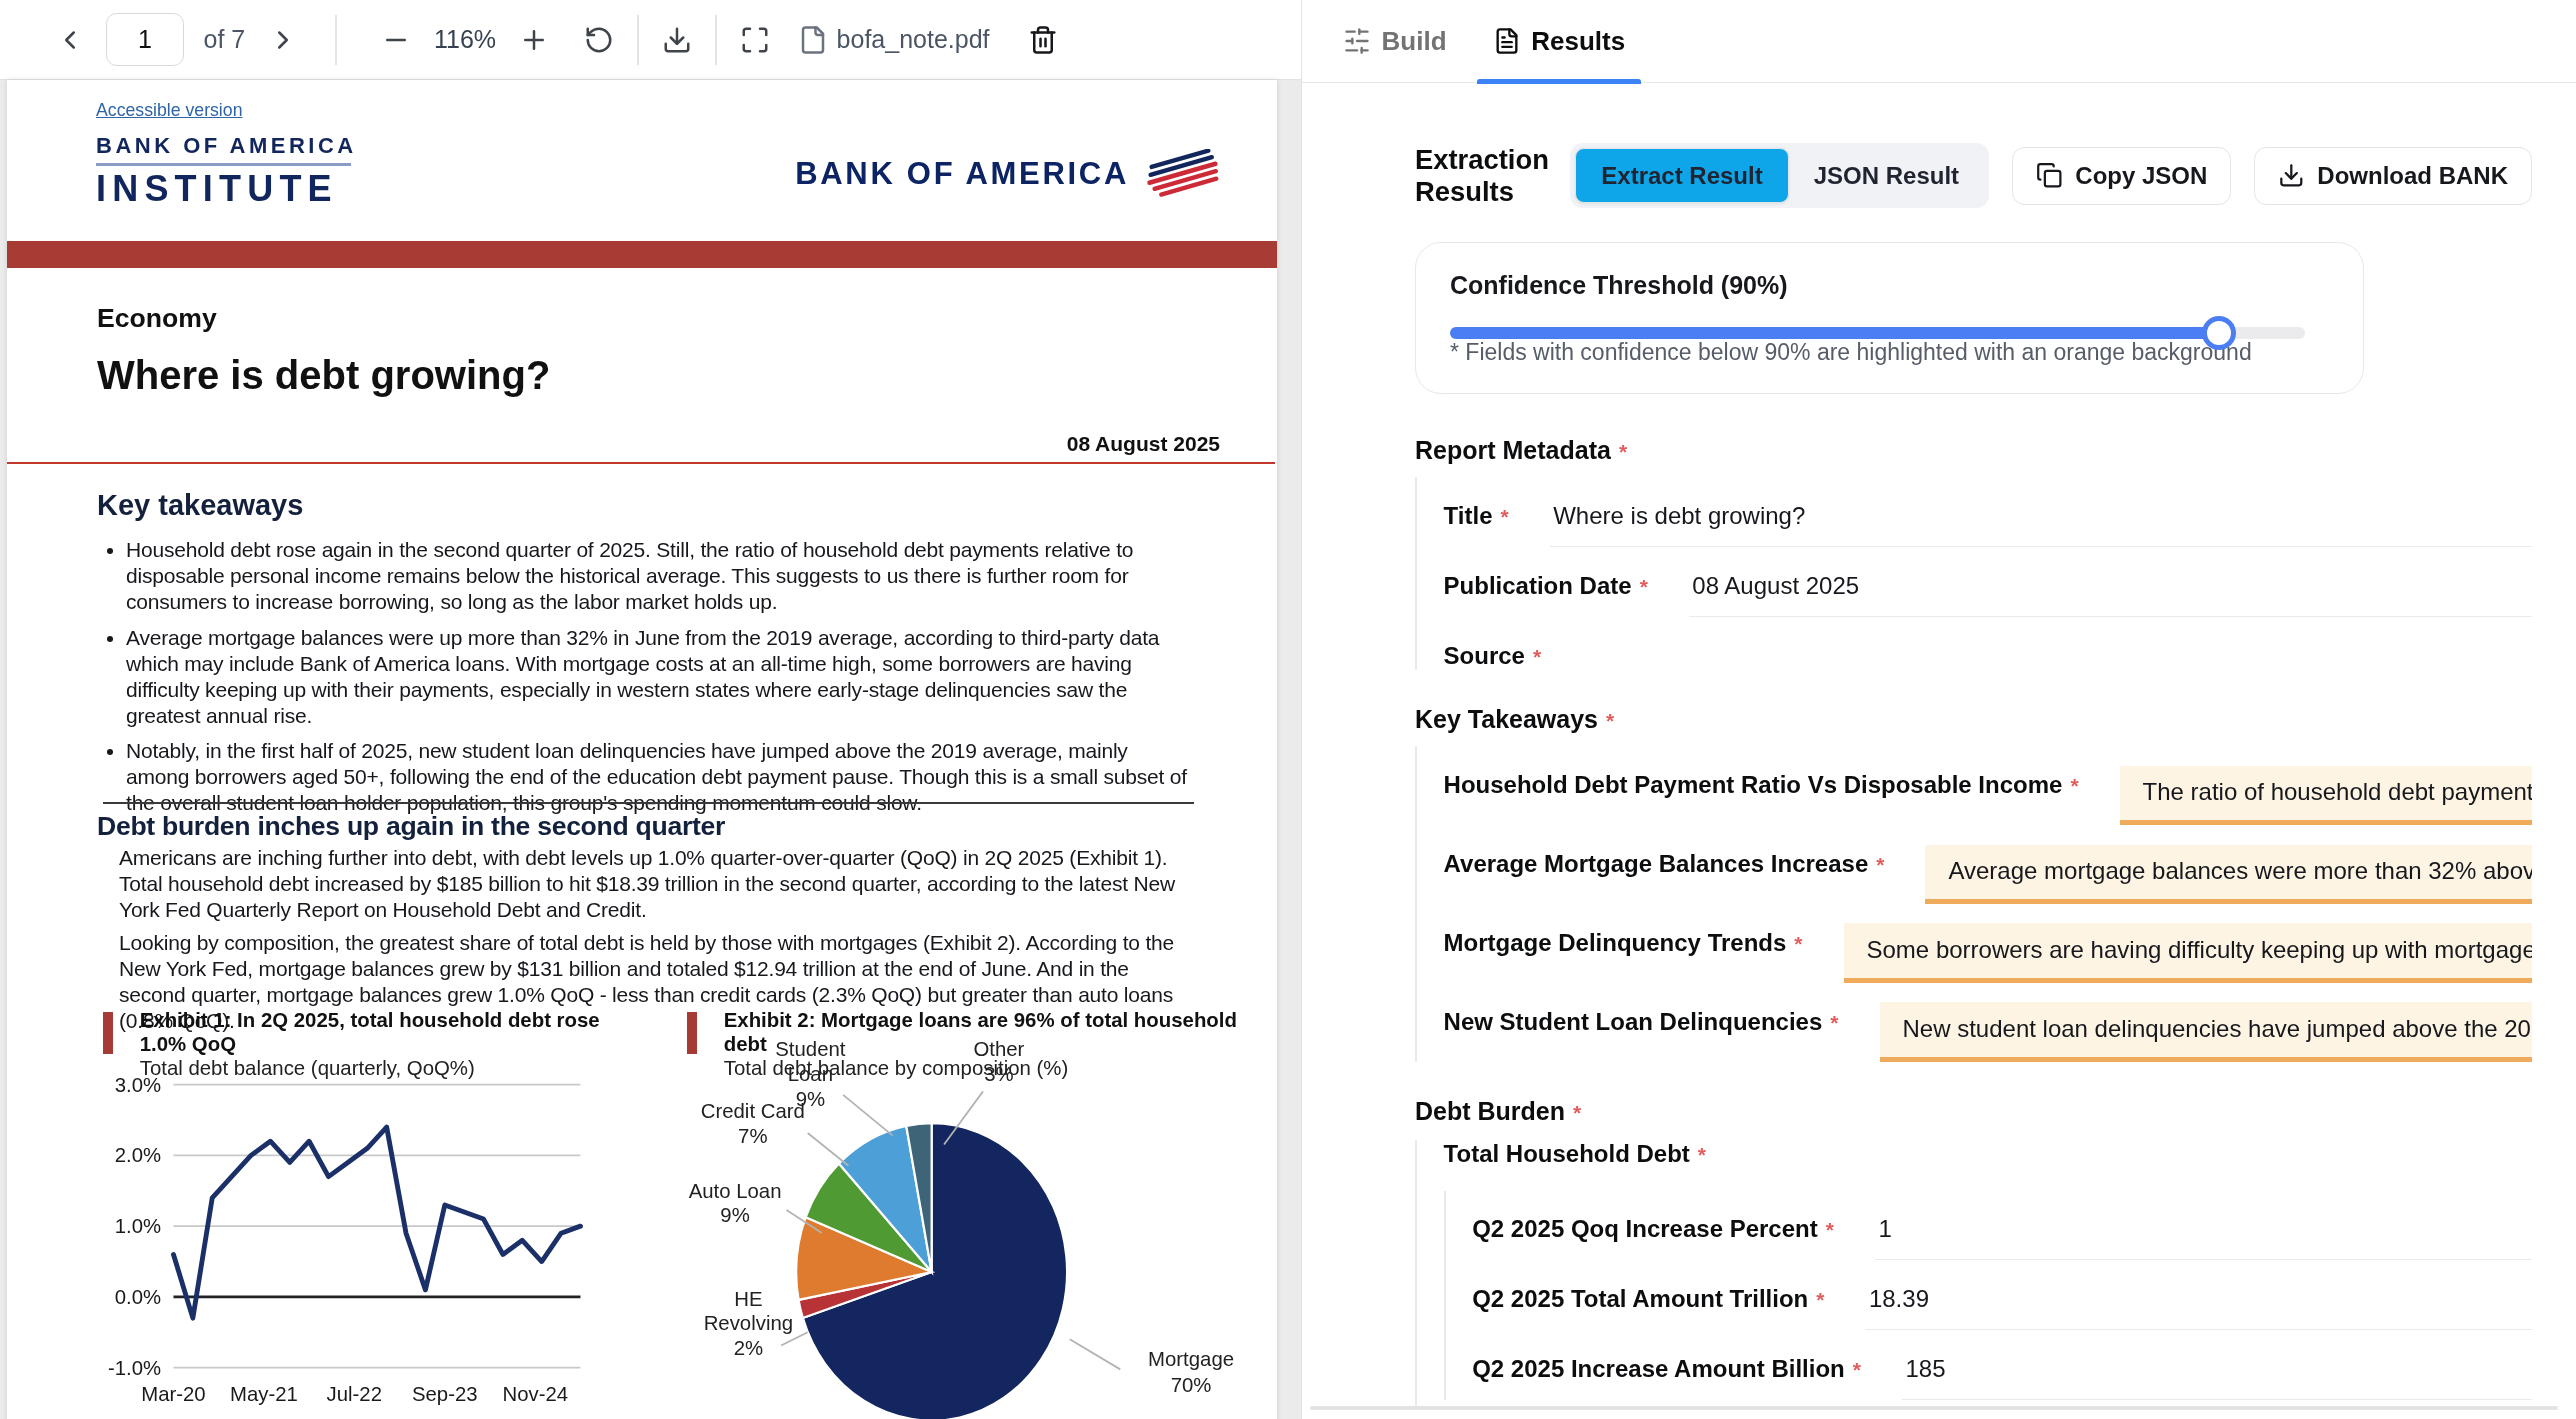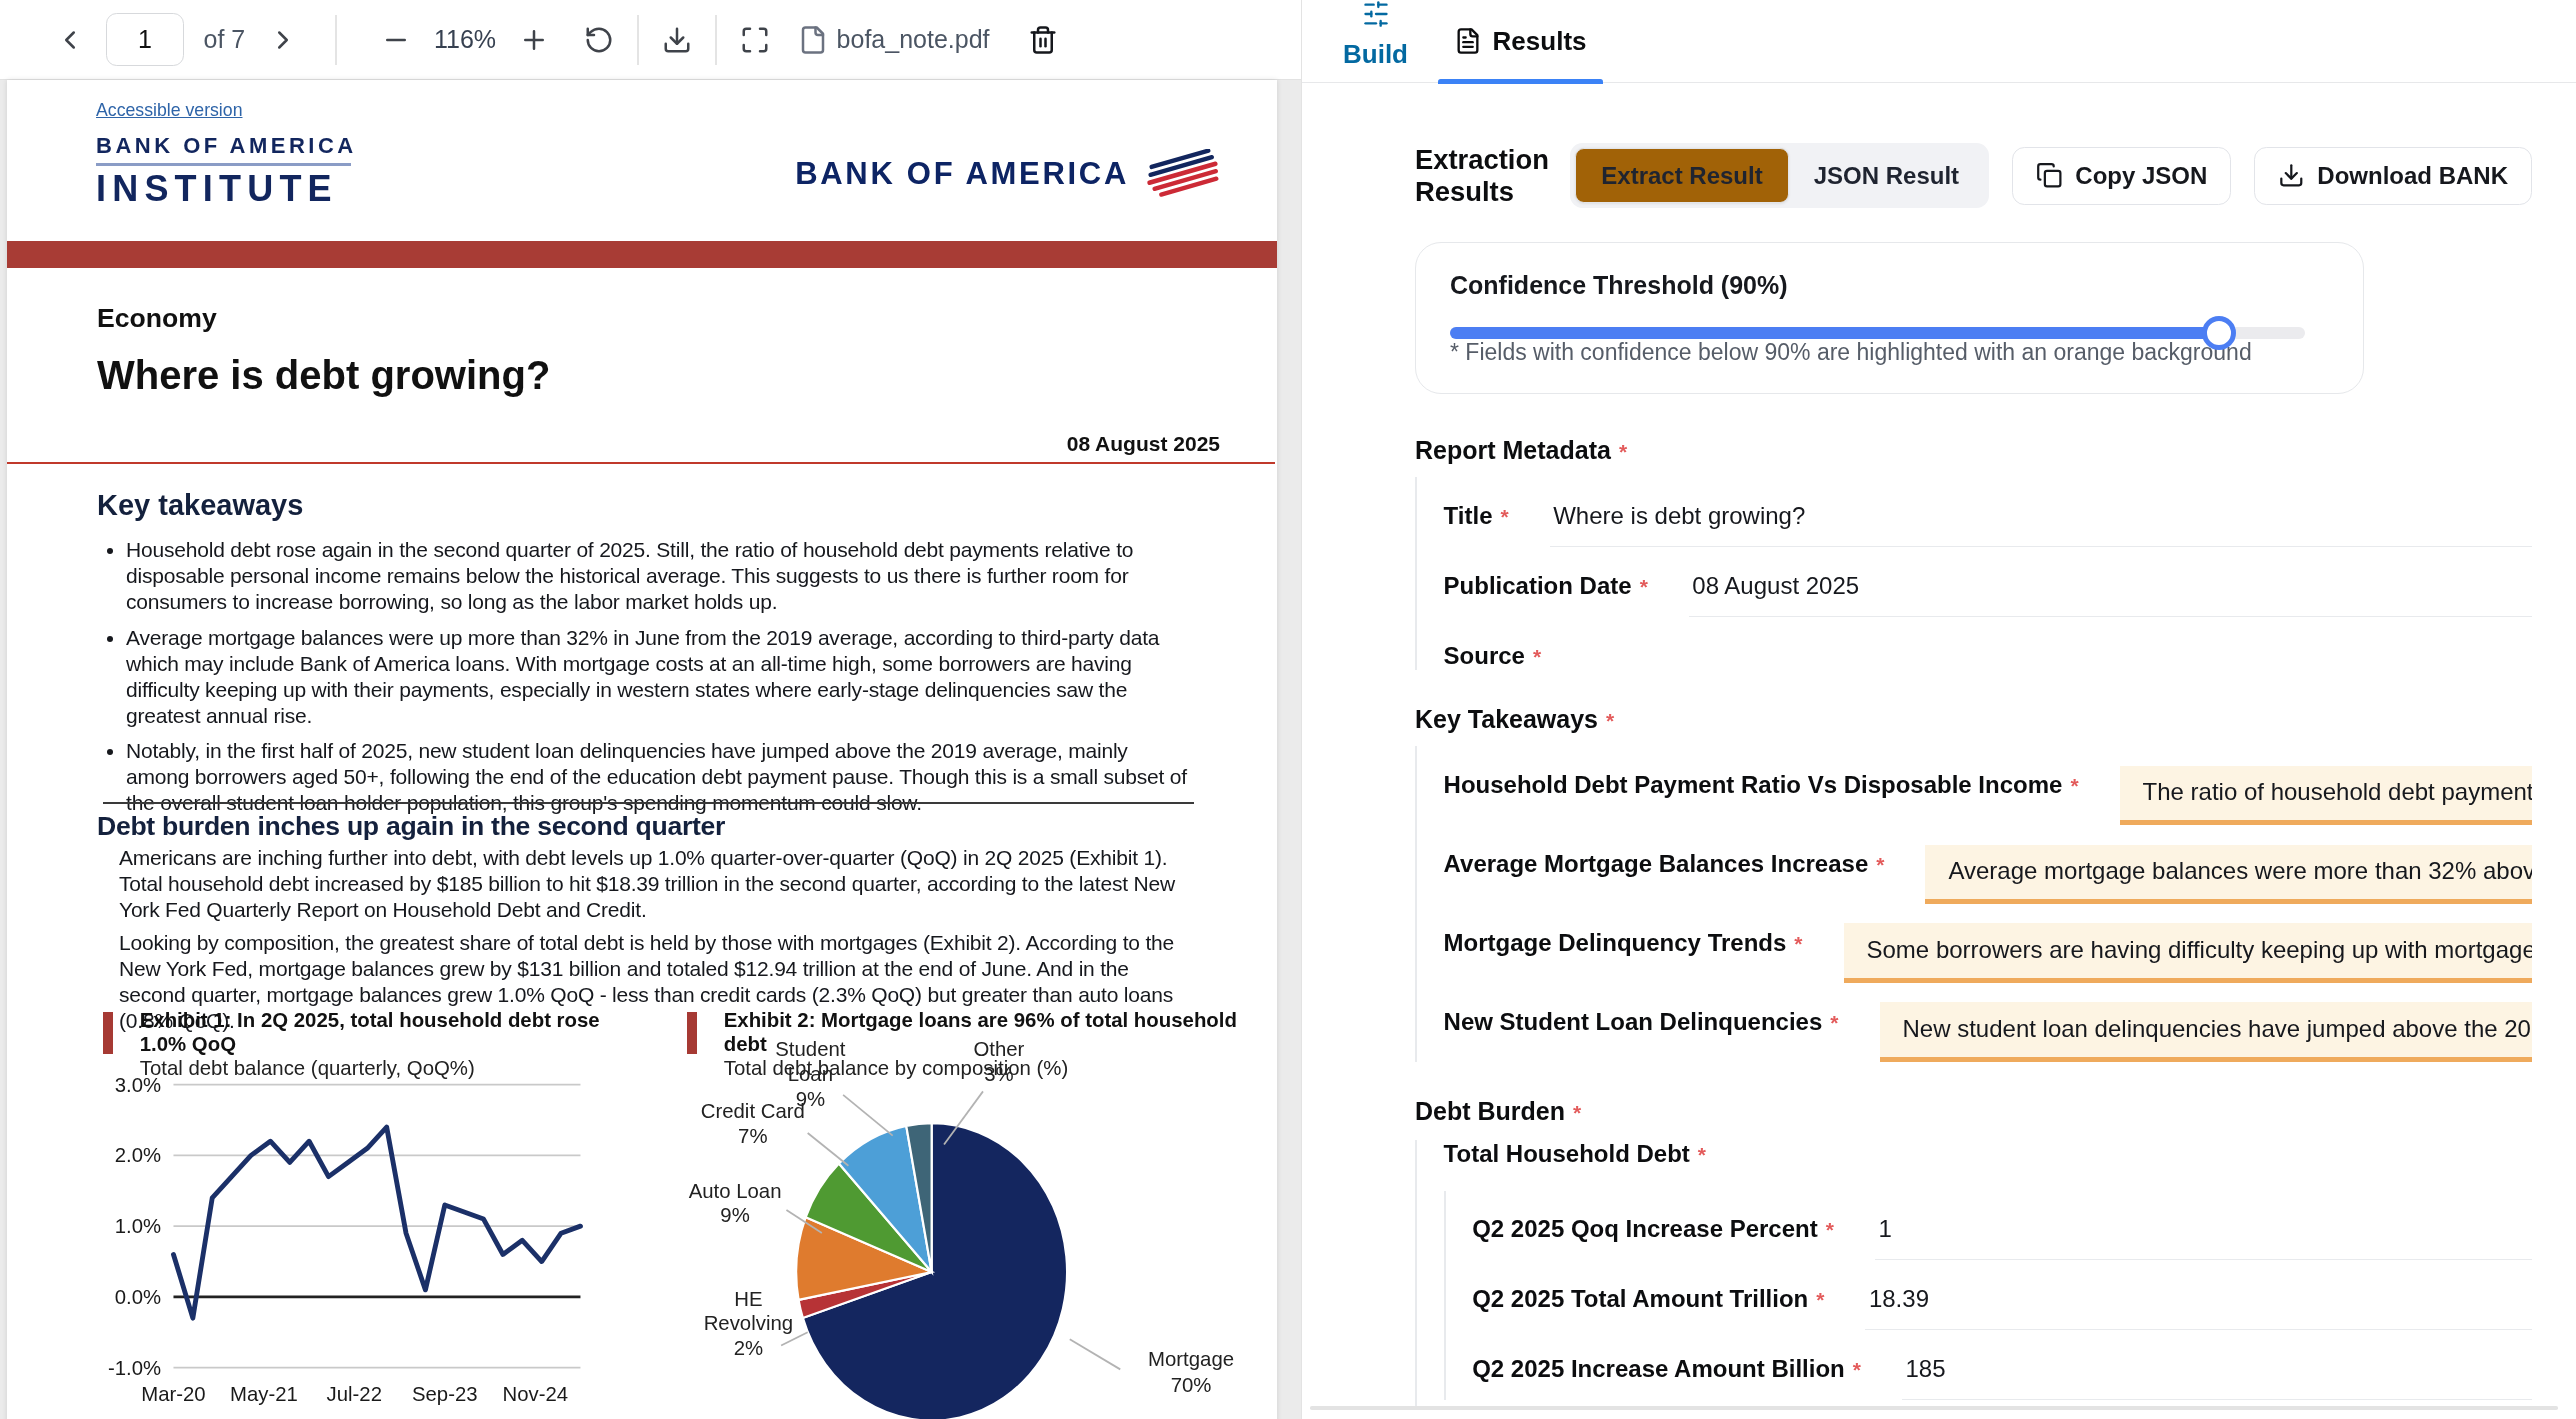--- a/index.html
+++ b/index.html
@@ -45,31 +45,31 @@
   .ex-title{font-size:20.4px;font-weight:bold;color:#111;line-height:24px;}
   .ex-sub{font-size:20.4px;color:#222;line-height:24px;}
 
   
   .panel{position:absolute;left:1301px;top:0;width:1275px;height:1420px;background:#fff;border-left:1.8px solid #e3e3e3;}
   .tabbar{position:absolute;left:0;top:0;width:100%;height:83px;border-bottom:1.8px solid #e7e8ea;
           display:flex;align-items:center;padding-left:25px;gap:14px;}
   .tab{display:flex;align-items:center;gap:10.6px;font-size:26px;font-weight:600;padding:0 16px;height:100%;
        position:relative;cursor:pointer;}
   .tab svg{width:28px;height:28px;stroke:currentColor;fill:none;stroke-width:2;stroke-linecap:round;stroke-linejoin:round;}
-  .tab.inactive{color:#0369a1;flex-direction:column;}
+  .tab.inactive{color:#737373;}
   .tab.active{color:#0c0d0f;}
   .tab.active .underline{position:absolute;left:0;right:0;bottom:-1.8px;height:5.3px;background:#3b82f6;border-radius:2.7px 2.7px 0 0;}
 
   .pcontent{position:absolute;left:0;top:83px;width:100%;height:1337px;padding:0 44px 0 113px;}
   .phead{display:flex;align-items:center;margin-top:60px;}
   .ptitle{font-size:27.4px;font-weight:bold;color:#0c0d0f;}
   .pctrl{margin-left:auto;display:flex;align-items:center;gap:23px;}
   .seg{background:#f1f2f5;border-radius:12.4px;padding:5.3px;display:flex;align-items:center;}
   .seg .opt{font-size:24px;font-weight:600;color:#1f2430;padding:12.4px 25px;border-radius:8.9px;cursor:pointer;white-space:nowrap;}
-  .seg .opt.sel{background:#a16207;border:0.9px solid #e3e5e9;box-shadow:0 0.9px 2.7px rgba(0,0,0,.08);}
+  .seg .opt.sel{background:#0ea5e9;border:0.9px solid #e3e5e9;box-shadow:0 0.9px 2.7px rgba(0,0,0,.08);}
   .btn{display:flex;align-items:center;gap:12.4px;background:#fff;border:1.8px solid #e2e4e9;border-radius:12.4px;
        padding:14px 23px;font-size:24px;font-weight:600;color:#16181d;cursor:pointer;white-space:nowrap;}
   .btn svg{width:26.6px;height:26.6px;stroke:#16181d;fill:none;stroke-width:2;stroke-linecap:round;stroke-linejoin:round;}
 
   .conf-card{margin-top:34px;width:949px;border:1.8px solid #e6e8eb;border-radius:26px;padding:28px 34px 26.6px 34px;}
   .conf-label{font-size:25px;font-weight:600;color:#16181d;}
   .slider{position:relative;margin-top:26.6px;width:855px;height:12.4px;border-radius:6.2px;background:#ebebee;}
   .slider .fill{position:absolute;left:0;top:0;height:12.4px;border-radius:6.2px;background:#4c7ef3;}
   .slider .knob{position:absolute;top:-10.6px;width:34px;height:34px;border-radius:50%;background:#fff;border:5.3px solid #4c7ef3;}
   .conf-note{font-size:23px;color:#565d68;}

